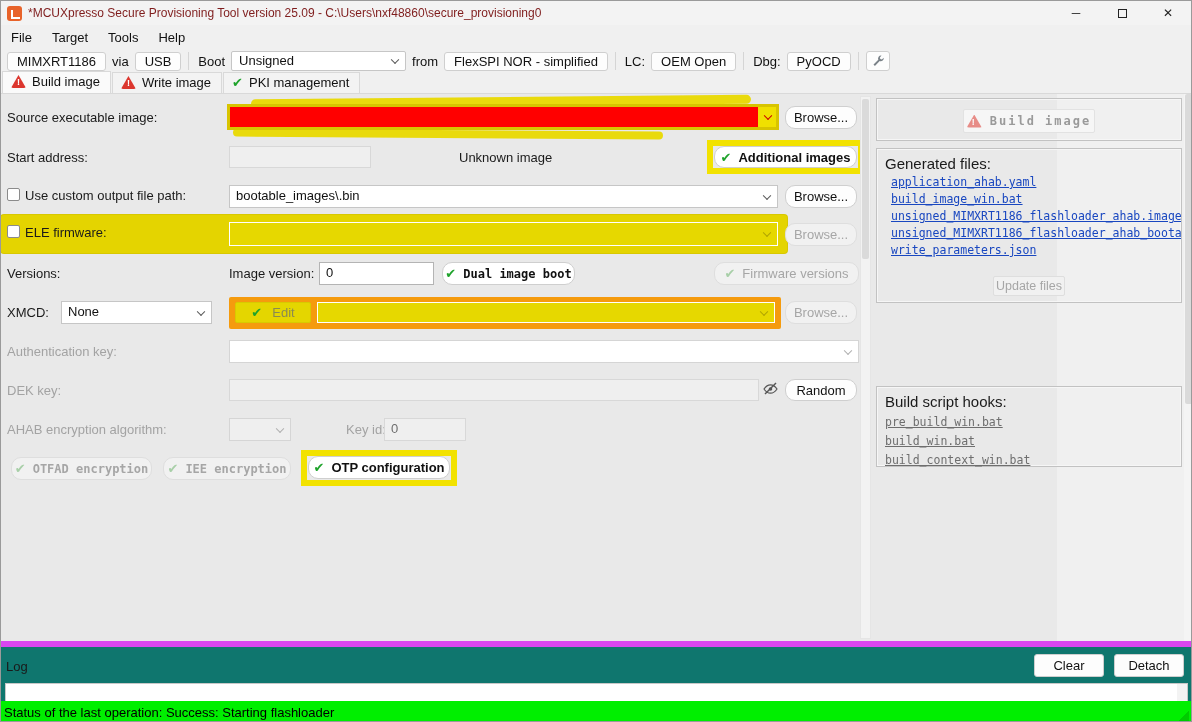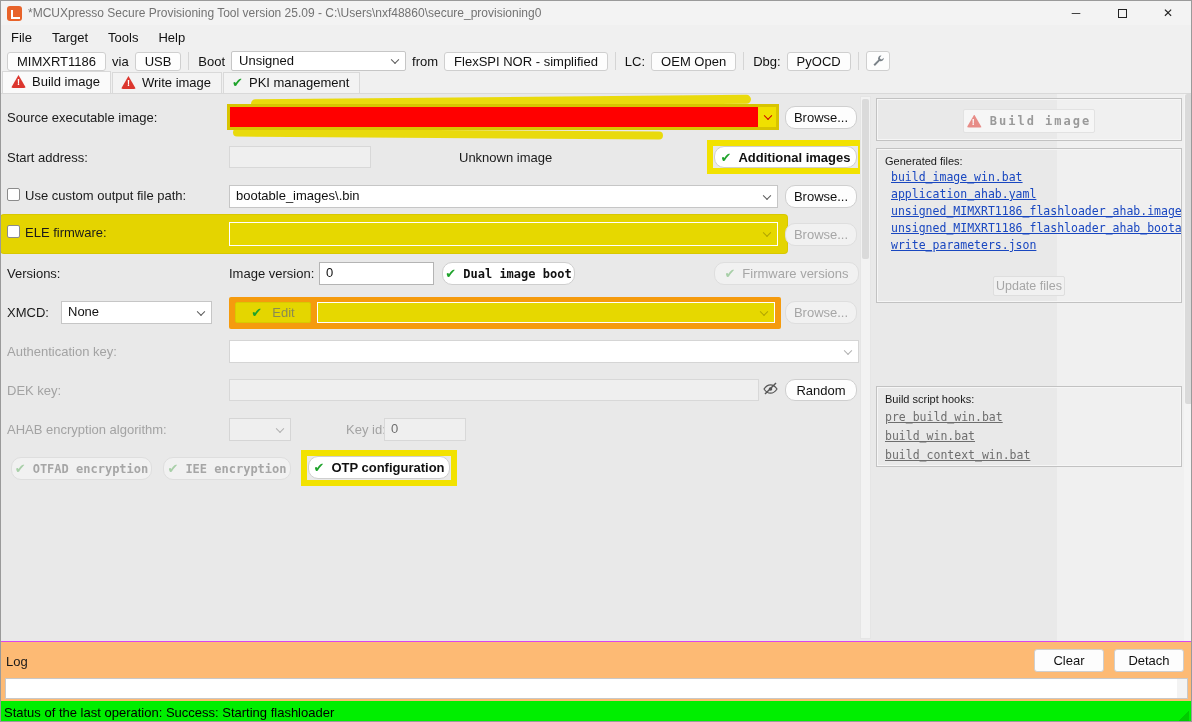--- a/index.html
+++ b/index.html
@@ -3,21 +3,21 @@
 <meta charset="utf-8">
 <style>
   html,body{margin:0;padding:0;background:#cfcfcf;font-family:"Liberation Sans",sans-serif;}
   *{box-sizing:border-box;}
   .window{position:relative;width:1192px;height:722px;background:#f0f0f0;border:1px solid #9a9a9a;overflow:hidden;}
 
   
   .titlebar{position:absolute;left:0;top:0;width:100%;height:24px;background:#f3f3f3;display:flex;align-items:center;}
   .app-icon{width:15px;height:15px;margin:0 6px 0 6px;border-radius:3px;background:#e8632a;position:relative;flex:none;}
   .app-icon::after{content:"";position:absolute;left:4px;top:4px;width:7px;height:7px;border-left:2px solid #fff;border-bottom:2px solid #fff;}
-  .title-text{font-size:12px;color:#737373;white-space:nowrap;}
+  .title-text{font-size:12px;color:#7f1d1d;white-space:nowrap;}
   .win-controls{margin-left:auto;display:flex;height:100%;}
   .win-btn{width:46px;height:100%;display:flex;align-items:center;justify-content:center;font-size:12px;color:#222;}
   .max-glyph{width:9px;height:9px;border:1px solid #222;display:inline-block;}
 
   
   .menubar{position:absolute;left:0;top:24px;width:100%;height:24px;background:#f0f0f0;display:flex;align-items:center;font-size:13px;color:#111;}
   .menu-item{padding:2px 10px;}
 
   
   .toolbar{position:absolute;left:0;top:48px;width:100%;height:24px;background:#f0f0f0;display:flex;align-items:center;font-size:13px;color:#111;padding-left:4px;}
@@ -63,34 +63,34 @@
   .red-combo .chev{border-color:#cc0000;right:5px;}
   .red-combo::before{content:"";position:absolute;right:0;top:0;bottom:0;width:18px;background:#f0e000;}
   .red-combo .chev{z-index:1;}
   .orange-box{position:absolute;left:228px;top:203px;width:552px;height:32px;background:#f59b0e;border-radius:2px;}
   .yellow-btn{position:absolute;background:#e4d600;border:1px solid #d8ca00;border-radius:2px;display:flex;align-items:center;justify-content:center;gap:10px;font-size:13px;color:#8a8a52;}
   .yellow-combo{position:absolute;background:#e6d800;border:1px solid #ffffff;}
   .yellow-combo .chev{border-color:#b0a400;}
 
   
   .group{position:absolute;left:875px;width:306px;border:1px solid #c2c2c2;box-shadow:inset 0 0 0 1px #f6f6f6;}
-  .group-title{font-size:11px;color:#1a1a1a;margin:6px 0 2px 8px;}
+  .group-title{font-size:15px;color:#1a1a1a;margin:6px 0 2px 8px;}
   .gen-link{display:block;margin:3px 0 0 14px;font-family:"DejaVu Sans Mono",monospace;font-size:11.5px;color:#1947c0;text-decoration:underline;white-space:nowrap;overflow:hidden;}
   .hook-link{display:block;margin:5px 0 0 8px;font-family:"DejaVu Sans Mono",monospace;font-size:11.5px;color:#6e6e6e;text-decoration:underline;white-space:nowrap;}
   .build-btn{margin:10px auto;width:132px;height:24px;background:#f6f6f6;border:1px solid #e2e2e2;border-radius:2px;display:flex;align-items:center;justify-content:center;gap:8px;color:#9a9a9a;font-family:"DejaVu Sans Mono",monospace;font-weight:bold;font-size:12px;letter-spacing:2px;}
   .update-btn{position:absolute;left:50%;transform:translateX(-50%);bottom:6px;width:72px;height:20px;background:#f1f1f1;border:1px solid #dedede;border-radius:2px;color:#a6a6a6;font-size:12.5px;display:flex;align-items:center;justify-content:center;}
   .err-block{position:absolute;left:879px;top:218px;width:302px;display:flex;align-items:flex-start;}
   .err-text{margin-left:9px;width:272px;font-size:12.5px;color:#1a1a1a;line-height:1.32;}
 
   
   .scroll{position:absolute;background:#f2f2f2;border:1px solid #e5e5e5;}
   .thumb{position:absolute;left:1px;right:1px;background:#dadada;border-radius:2px;}
 
   
-  .logbar{position:absolute;left:0;top:640px;width:100%;height:60px;background:#fdba74;border-top:1px solid #d946ef;}
+  .logbar{position:absolute;left:0;top:640px;width:100%;height:60px;background:#0f766e;border-top:6px solid #d946ef;}
   .logbox{position:absolute;left:4px;top:36px;width:1183px;height:21px;background:#fff;border:1px solid #c8c8c8;}
   .logbox::after{content:"";position:absolute;right:0;top:0;bottom:0;width:10px;background:#f3f3f3;}
   .log-btn{position:absolute;top:7px;width:70px;height:23px;background:#fdfdfd;border:1px solid #cfcfcf;border-radius:3px;font-size:13px;color:#111;display:flex;align-items:center;justify-content:center;}
   .statusbar{position:absolute;left:0;top:700px;width:100%;height:22px;background:#00ef00;display:flex;align-items:center;padding-left:3px;font-size:13px;color:#000;}
   .grip{position:absolute;right:2px;bottom:2px;width:10px;height:10px;background:
     linear-gradient(135deg,transparent 50%,#00a800 50%);opacity:.5;}
 </style>
 </head>
 <body>
 
@@ -277,22 +277,22 @@
 
     <div class="group" style="top:4px;height:43px">
       <div class="build-btn">
         <span class="warn dim"></span>
         <span>Build image</span>
       </div>
     </div>
 
     <div class="group" style="top:54px;height:155px">
       <div class="group-title">Generated files:</div>
+      <a class="gen-link">application_ahab.yaml</a>
       <a class="gen-link">build_image_win.bat</a>
-      <a class="gen-link">application_ahab.yaml</a>
       <a class="gen-link">unsigned_MIMXRT1186_flashloader_ahab.image</a>
       <a class="gen-link">unsigned_MIMXRT1186_flashloader_ahab_bootable.yaml</a>
       <a class="gen-link">write_parameters.json</a>
       <div class="update-btn">
           <span>Update files</span>
         </div>
     </div>
 
 
     <div class="group" style="top:292px;height:81px">

